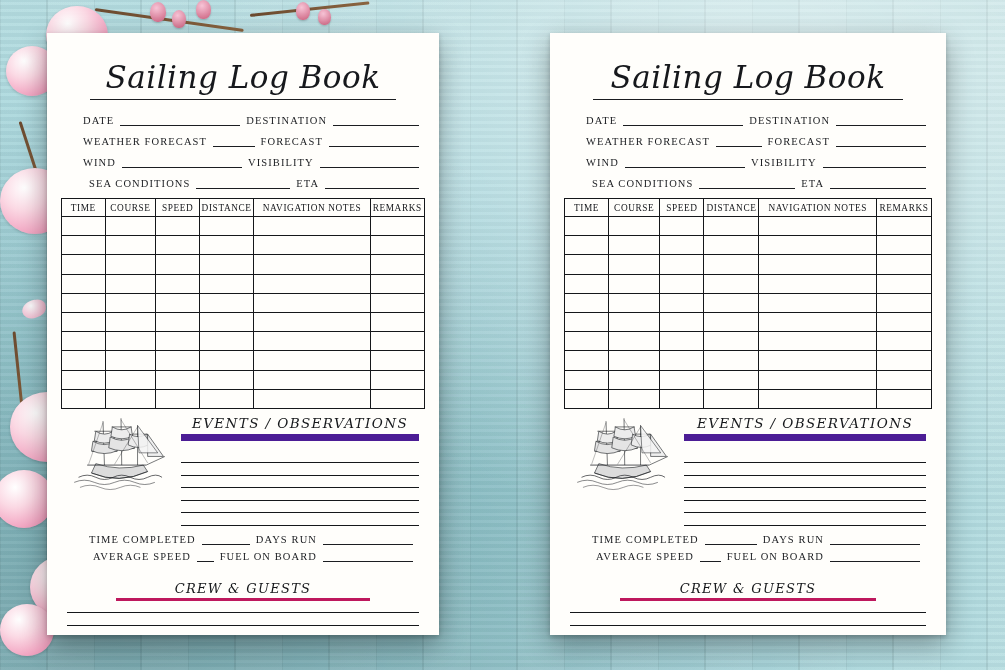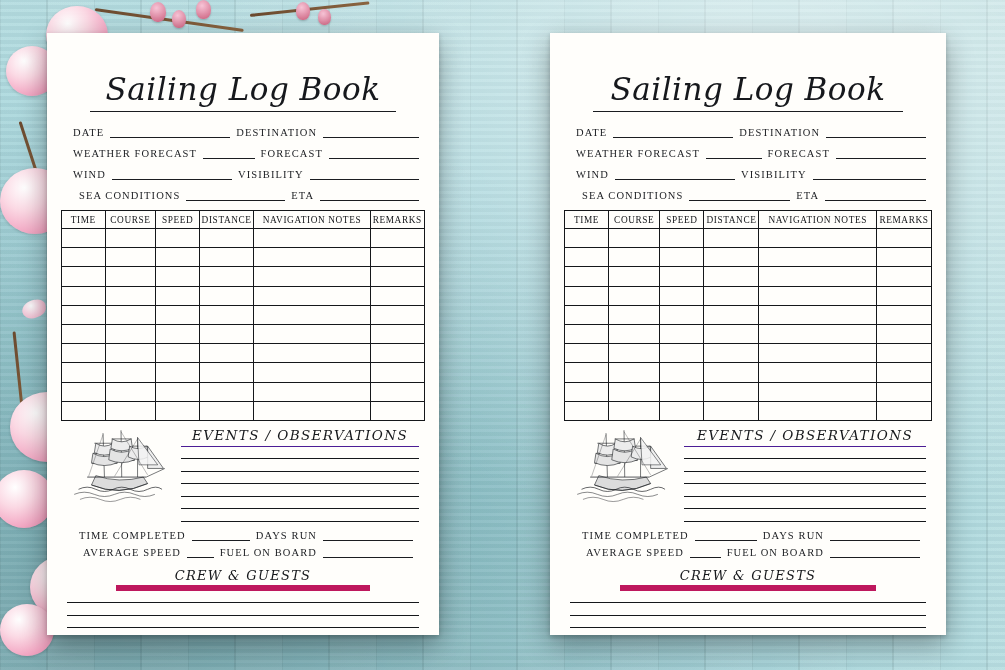--- a/index.html
+++ b/index.html
@@ -60,41 +60,41 @@
   
   .page {
     position:absolute;
     background:#fffefb;
     box-shadow:0 10px 26px rgba(0,0,0,0.33), 0 2px 5px rgba(0,0,0,0.2);
     overflow:hidden;
   }
   #page-left  { left:47px;  top:33px; width:392px; height:602px; }
   #page-right { left:550px; top:33px; width:396px; height:602px; }
 
-  .sheet { position:absolute; inset:0; padding:12px 14px; box-sizing:border-box;border-radius:28px; }
+  .sheet { position:absolute; inset:0; padding:0 14px; box-sizing:border-box;border-radius:28px; }
 
   .doc-title {
     text-align:center;
     font-family:"DejaVu Serif", serif;
     font-size:31px;
     letter-spacing:0.5px;
     margin:26px 0 4px 0;
     font-weight:400;
     color:#16181c;
     font-style:italic;
   }
   .title-rule {
     height:1px; background:#1a1c20;
     margin:0 auto 14px auto; width:84%;
   }
 
   
   .frow {
     display:flex; align-items:flex-end;
-    margin:0 0 9px 6px;
+    margin:0 0 9px 16px;
     padding:0 6px;
     gap:6px;
   }
   .lbl {
     font-size:10.5px; letter-spacing:1.1px;
     color:#1b1d21; white-space:nowrap;
     font-family:"Liberation Serif", serif;
   }
   .line {
     flex:1 1 auto;
@@ -132,34 +132,34 @@
     display:flex; align-items:flex-start; gap:6px;
     margin-top:6px; padding:0 6px;
   }
   .ship { width:108px; flex:0 0 108px; }
   .events-lines { flex:1 1 auto; }
   .section-head {
     text-align:center;
     font-size:13.5px; letter-spacing:1.4px;
     font-variant:small-caps; color:#15171a;
     font-style:italic; font-weight:400;
-    border-bottom:1px solid #4c1d95;
-    padding-bottom:3px; margin-bottom:0;
+    border-bottom:7px solid #4c1d95;
+    padding-bottom:3px; margin-bottom:10px;
     font-family:"DejaVu Serif", serif;
   }
   .blank-line { border-bottom:1px solid #15171a; height:11.5px; }
 
   .footer { padding:0 6px; margin-top:7px; }
   .crew-head {
     text-align:center;
     font-size:13px; letter-spacing:1.3px;
     font-variant:small-caps; color:#15171a;
     font-style:italic;
-    border-bottom:6px solid #be185d;
-    width:72%; margin:10px auto 0 auto; padding-bottom:2px;
+    border-bottom:3px solid #be185d;
+    width:72%; margin:19px auto 0 auto; padding-bottom:2px;
     font-family:"DejaVu Serif", serif;
   }
   .crew-lines { margin-top:0; }
   .captain-row { margin-top:11px; }
 </style>
 </head>
 <body>
 
 <div id="bg">
   <div class="plank-shade"></div>

